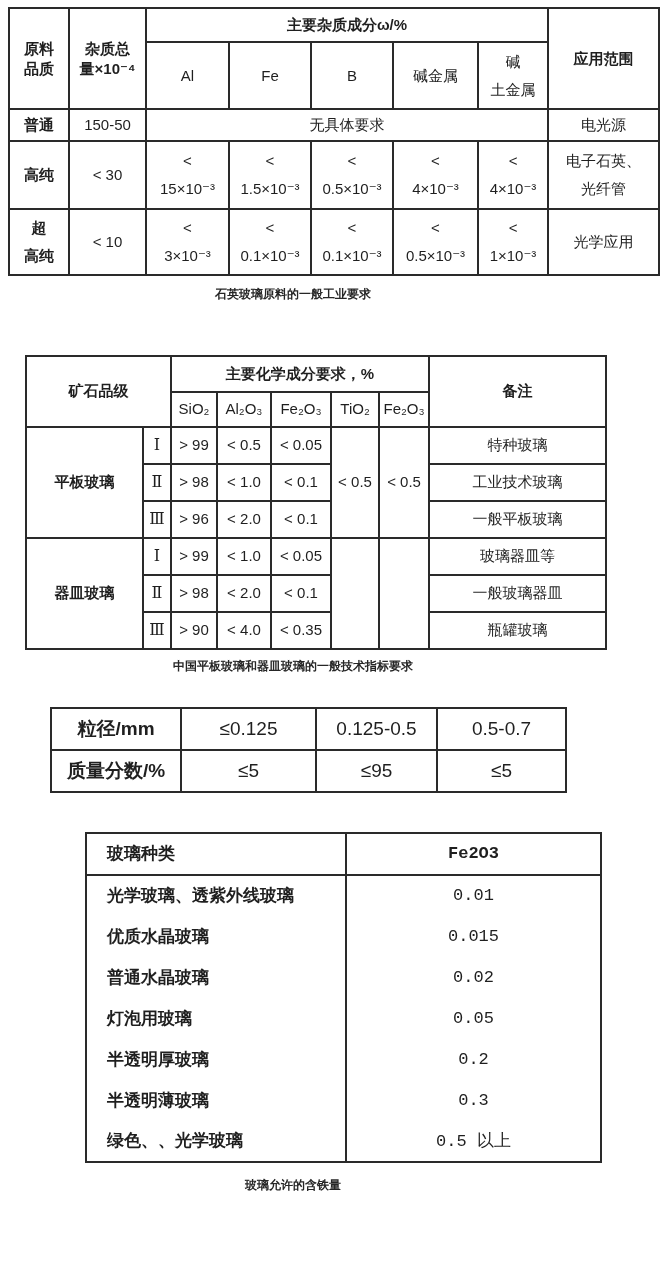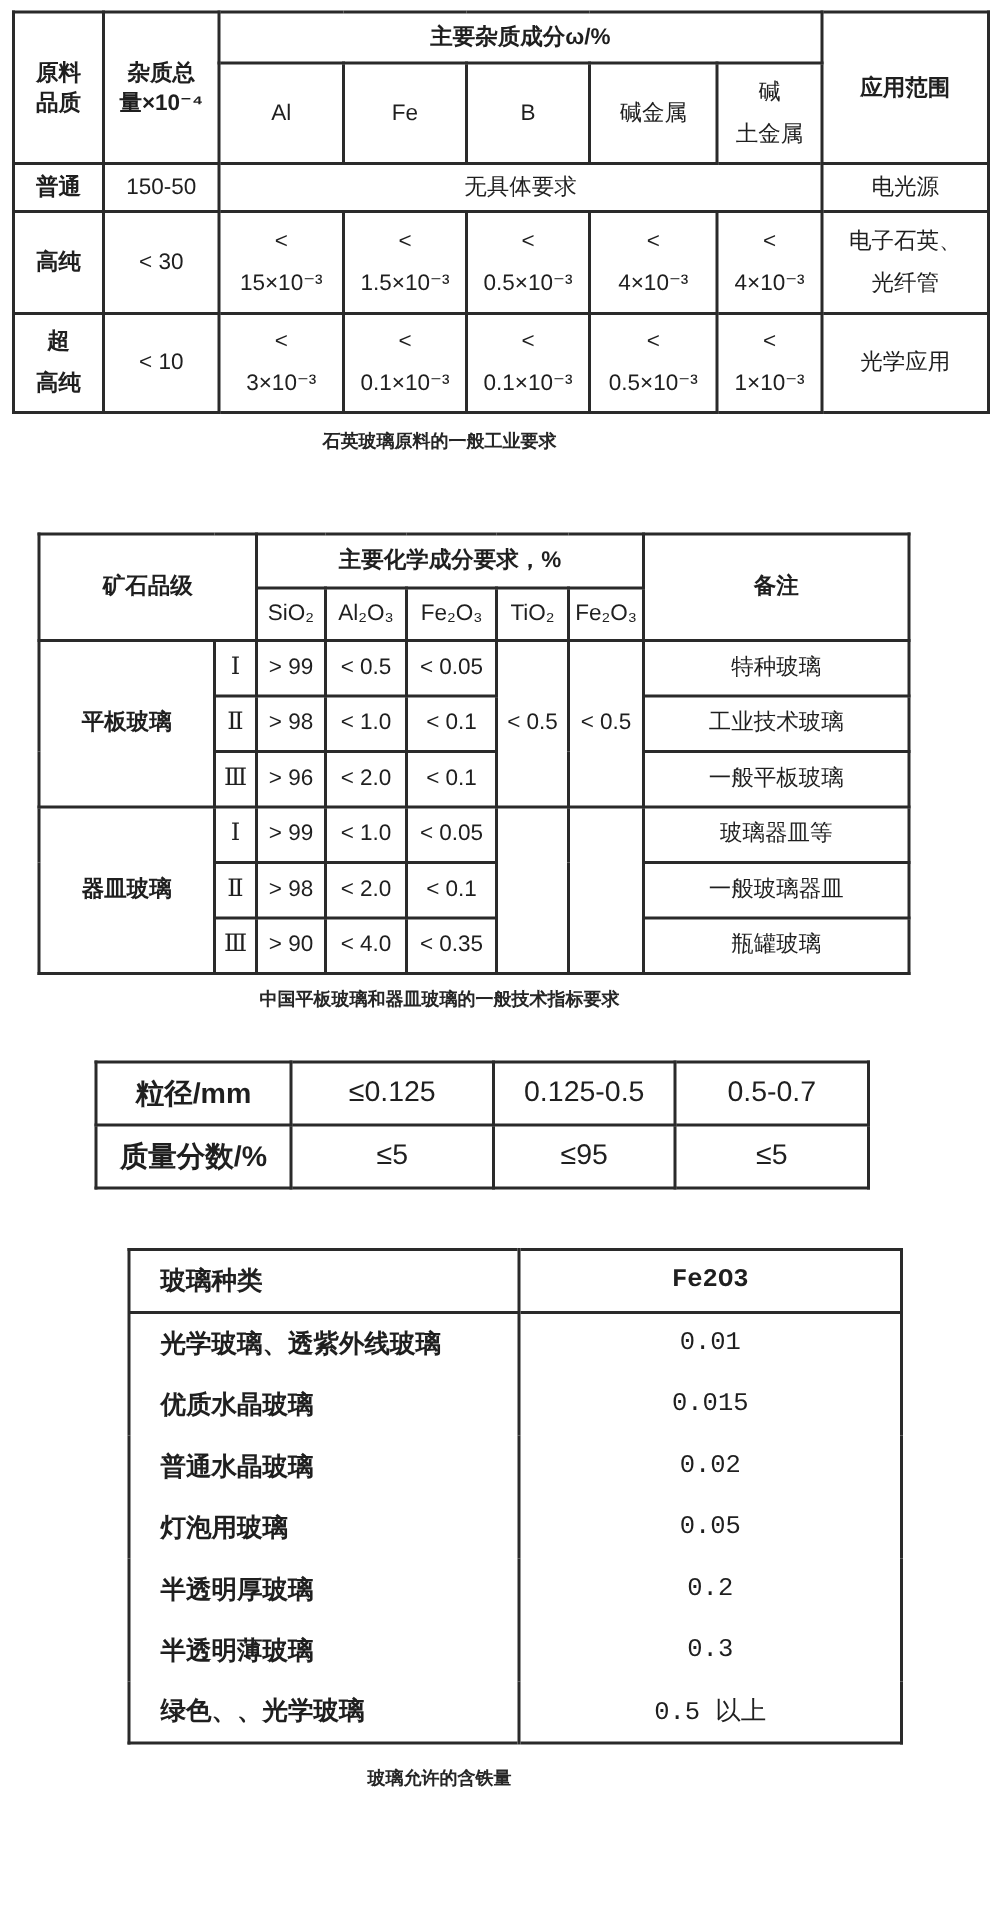--- a/index.html
+++ b/index.html
@@ -28,21 +28,21 @@
 
   
   .t2 { margin: 53px 0 0 25px; width: 580px; }
   .t2 td { font-size: 15px; line-height: 1.35; padding: 1px 2px; }
   .t2 .hrow1 td { height: 36px; }
   .t2 .hrow2 td { height: 35px; border-radius: 11px; }
   .t2 .drow td { height: 37px; }
   .t2 .roman { font-family: "Liberation Serif", "DejaVu Serif", serif; font-size: 16px; }
 
   
-  .t3 { margin: 33px 0 0 63px; width: 515px; }
+  .t3 { margin: 33px 0 0 50px; width: 515px; }
   .t3 td { font-size: 19px; height: 42px; padding: 0 2px; }
 
   
   .t4 { margin: 39px 0 0 85px; width: 515px; }
   .t4 td { font-size: 17px; border: none; font-family: Liberation Mono, monospace; }
   .t4 { border: 2px solid #2a2a2a; }
   .t4 .coldiv { border-left: 2px solid #2a2a2a; }
   .t4 .hd td { height: 42px; border-bottom: 2px solid #2a2a2a; }
   .t4 .dr td { height: 41px; }
   .t4 .lbl { text-align: left; padding-left: 20px; }

